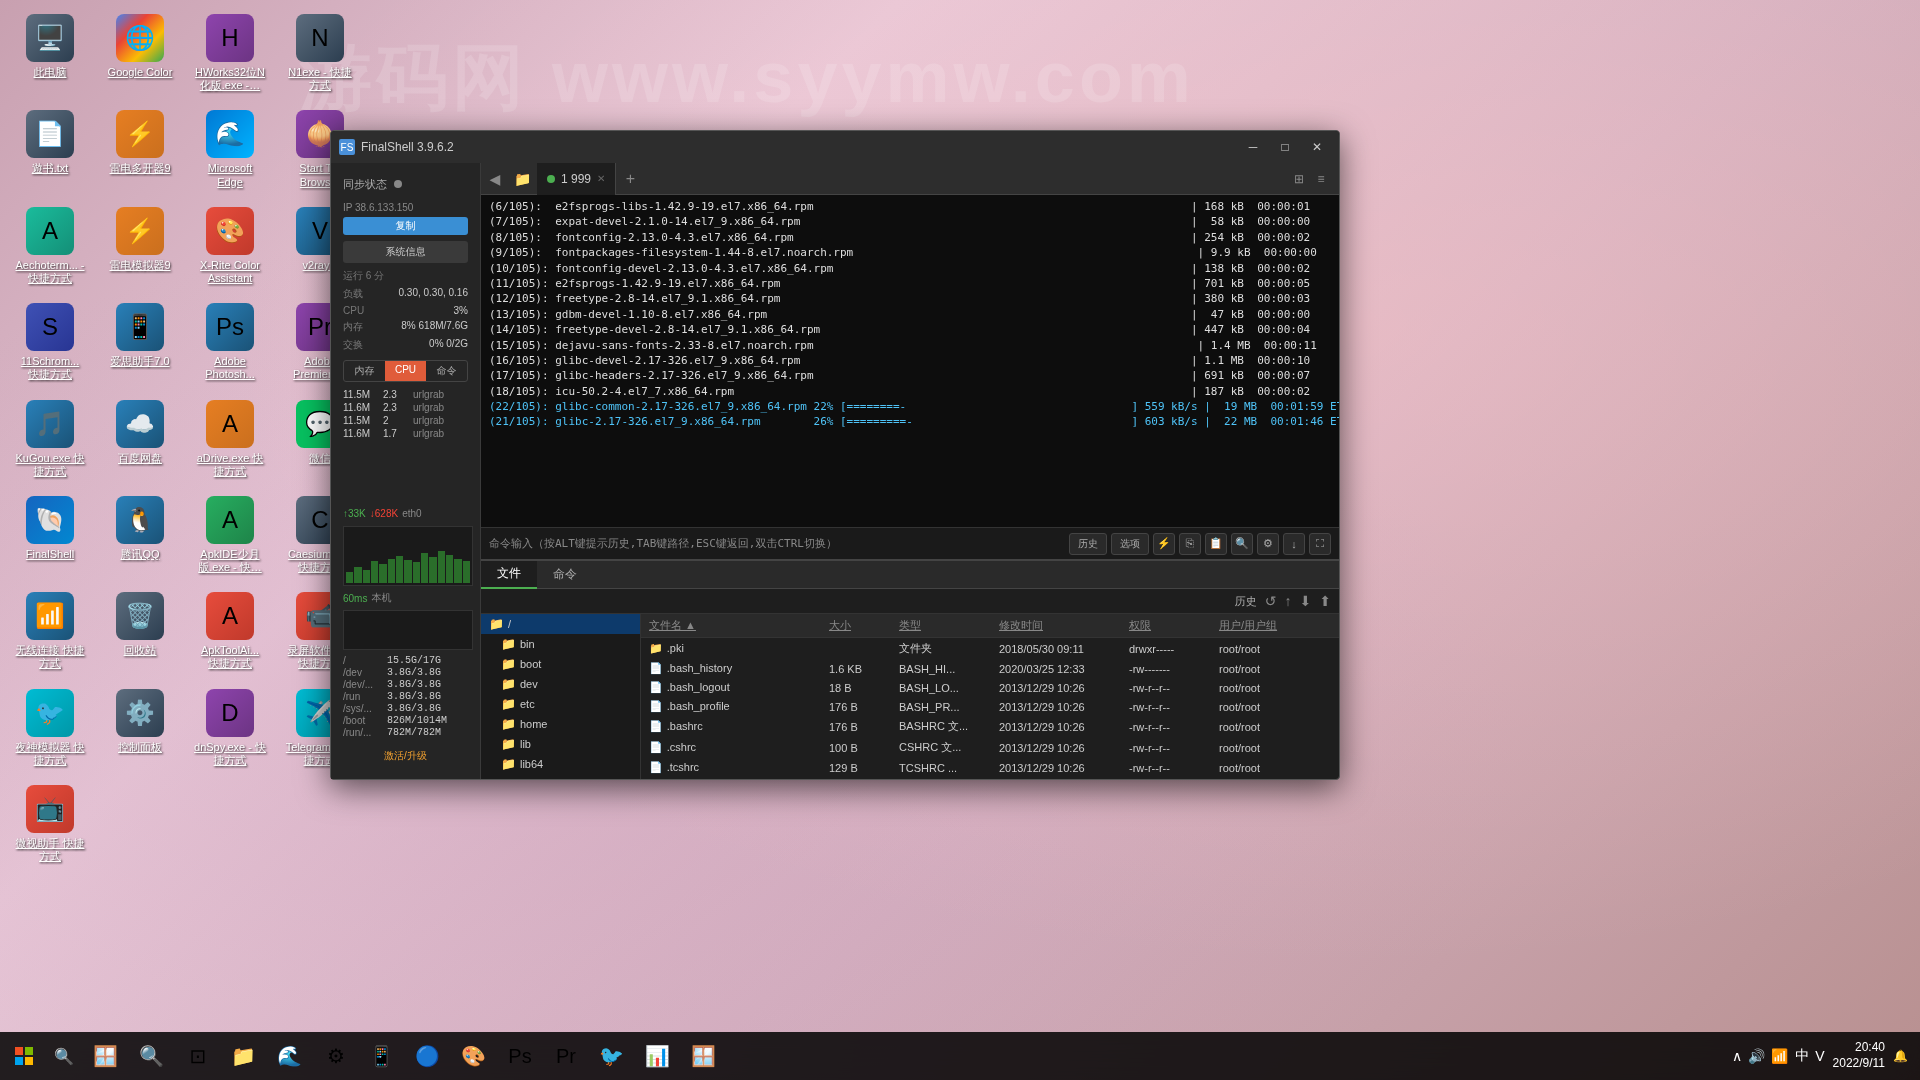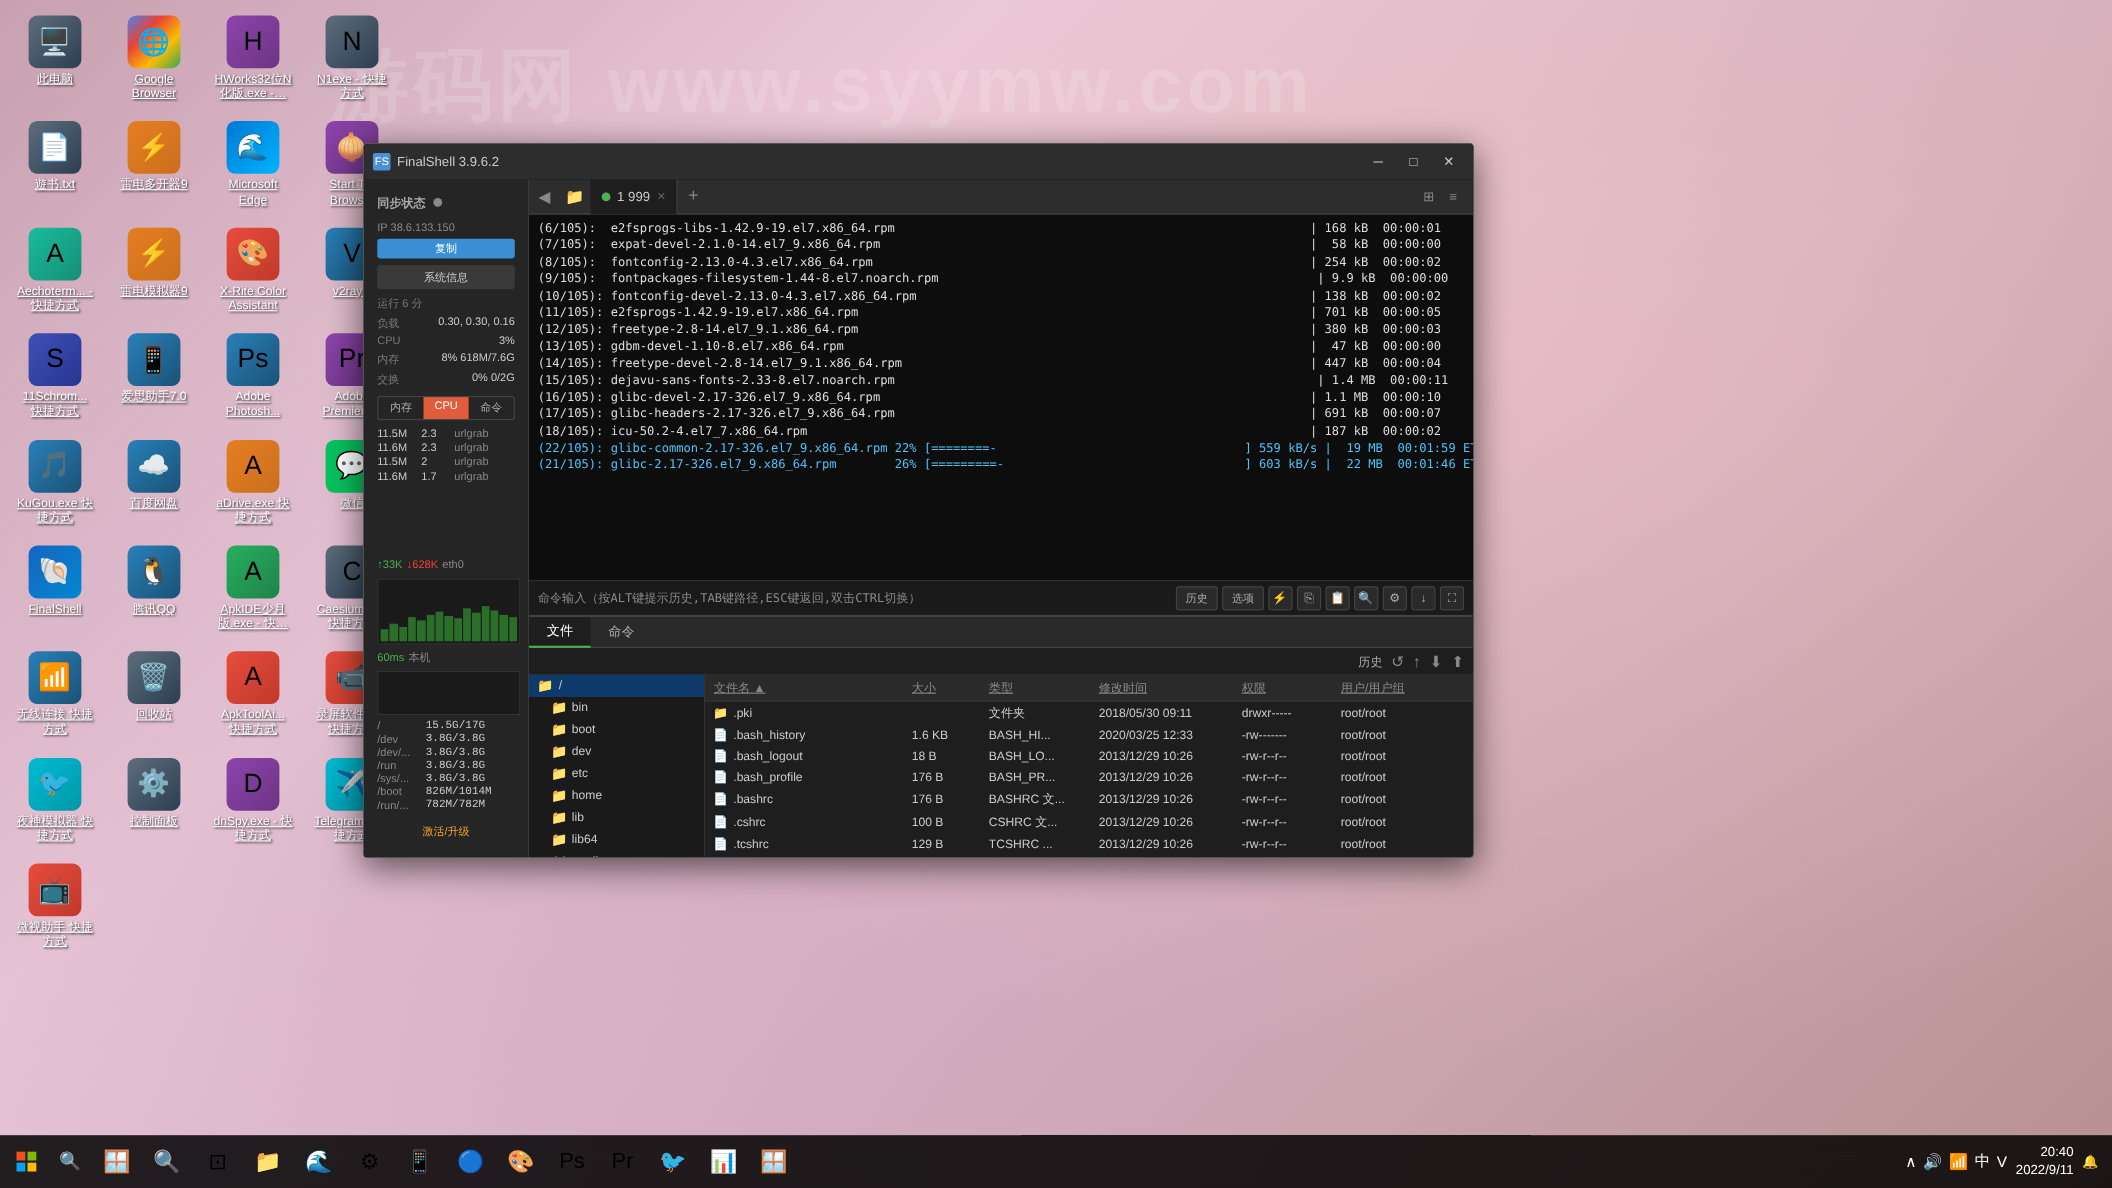--- a/index.html
+++ b/index.html
@@ -231,21 +231,20 @@
       border-right: 1px solid #3a3a3a;
       display: flex;
       flex-direction: column;
       padding: 8px 0;
       flex-shrink: 0;
     }
     .sidebar-section {
       padding: 6px 12px;
       color: #aaa;
       font-size: 11px;
-      font-weight: bold;
     }
     .sidebar-label {
       color: #888;
       font-size: 10px;
       padding: 4px 12px 2px;
     }
     .sidebar-copy-btn {
       background: #3a8fd4;
       color: white;
       border: none;
@@ -667,21 +666,21 @@
 </div>
 
 <div id="desktop">
   <div class="icon-grid">
   <div class="desktop-icon">
     <div class="icon-img bg-gray">🖥️</div>
     <span class="icon-label">此电脑</span>
   </div>
       <div class="desktop-icon">
     <div class="icon-img bg-chrome">🌐</div>
-    <span class="icon-label">Google Browser</span>
+    <span class="icon-label">Google Color</span>
   </div>
       <div class="desktop-icon">
     <div class="icon-img bg-purple">H</div>
     <span class="icon-label">HWorks32位N 化版.exe -…</span>
   </div>
       <div class="desktop-icon">
     <div class="icon-img bg-gray">N</div>
     <span class="icon-label">N1exe - 快捷方式</span>
   </div>
       <div class="desktop-icon">

